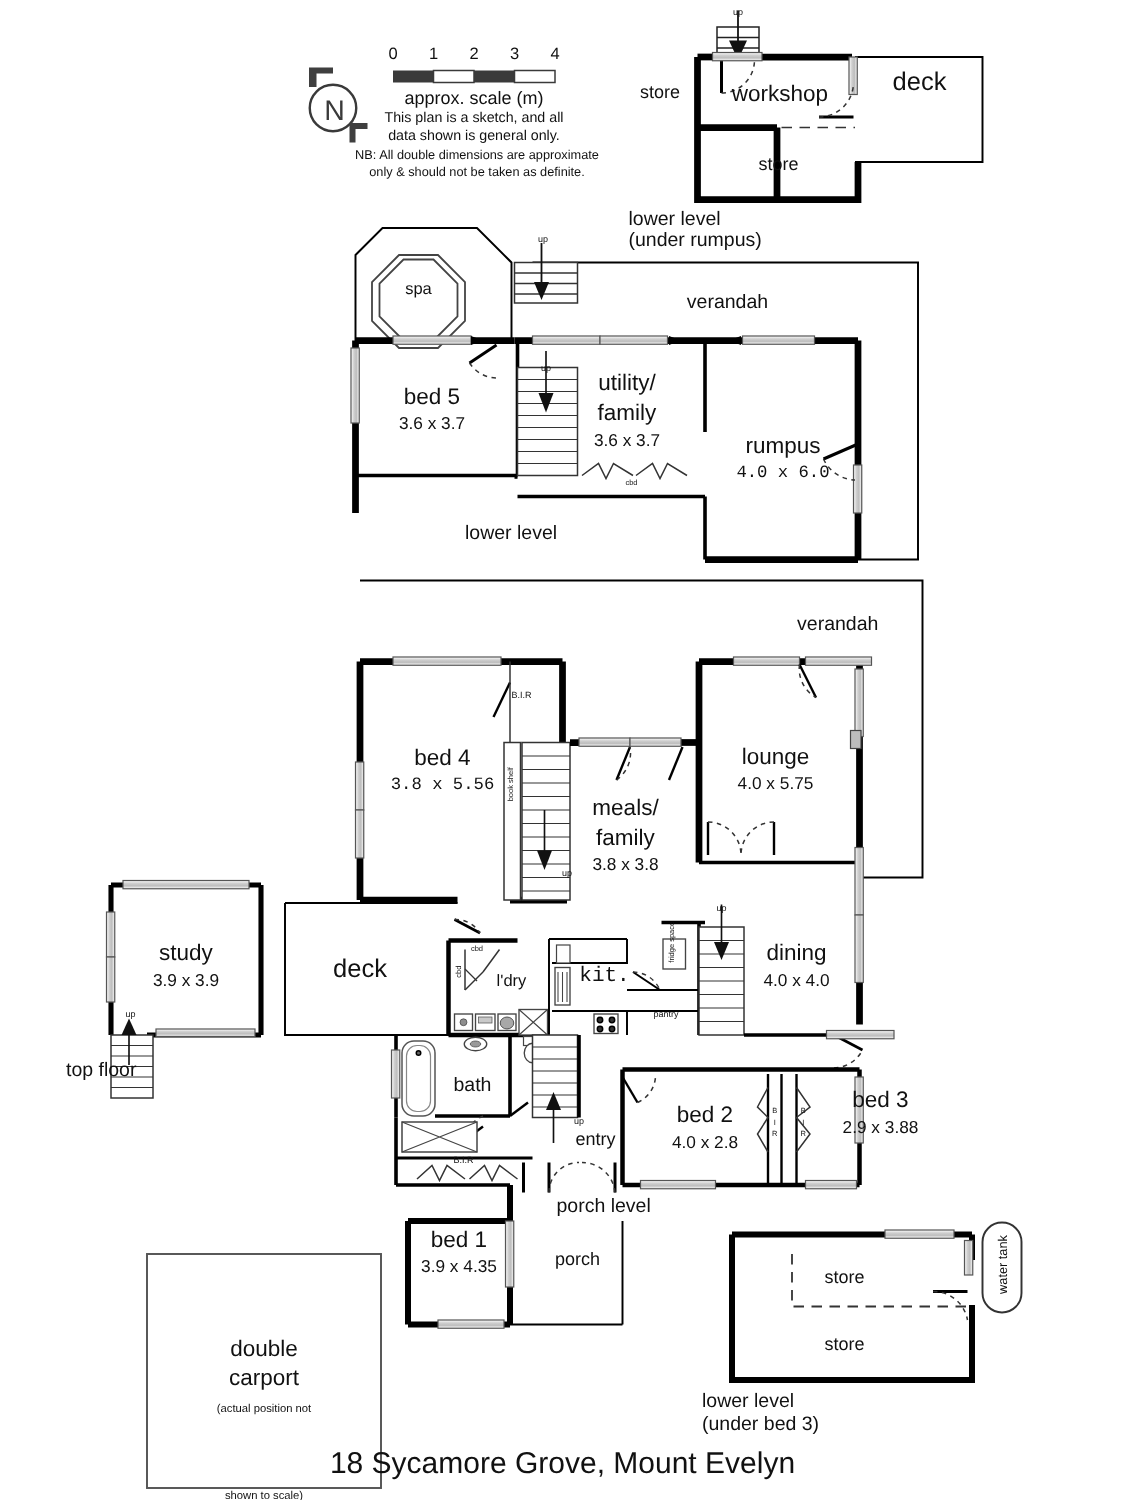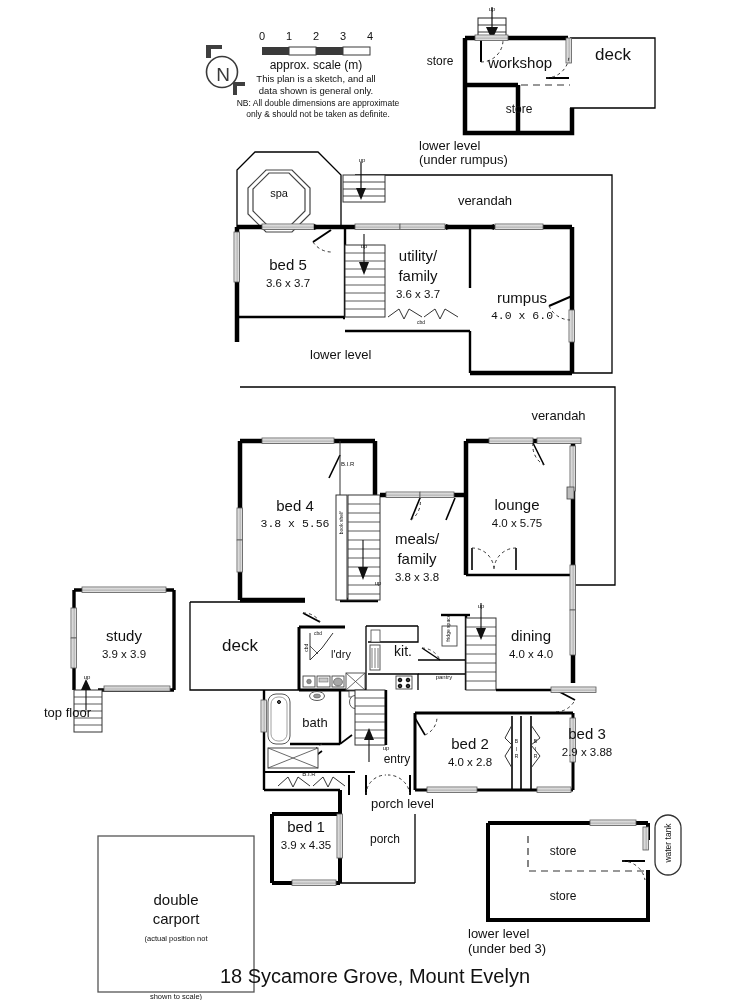--- a/index.html
+++ b/index.html
@@ -412,21 +412,21 @@
 <div class="lbl rname" style="left:382px;top:551px;width:70px;">family</div>
 <div class="lbl rdim" style="left:382px;top:571px;width:70px;">3.8 x 3.8</div>
 <div class="lbl rname" style="left:480px;top:497px;width:74px;">lounge</div>
 <div class="lbl rdim" style="left:480px;top:517px;width:74px;">4.0 x 5.75</div>
 
 <div class="lbl rname big" style="left:180px;top:636px;width:120px;">deck</div>
 
 <div class="lbl tiny2" style="left:307px;top:631px;width:22px;">cbd</div>
 <div class="lbl tiny2" style="left:296px;top:645px;width:22px;transform:rotate(-90deg);">cbd</div>
 <div class="lbl" style="left:320px;top:648px;width:42px;font-size:11px;">l'dry</div>
-<div class="lbl" style="left:380px;top:644px;width:46px;font-size:14px;">kit.</div>
+<div class="lbl" style="left:380px;top:644px;width:46px;font-size:14px;font-family:Liberation Mono, monospace;">kit.</div>
 <div class="lbl tiny2" style="left:438px;top:628px;width:22px;transform:rotate(-90deg);">fridge space</div>
 <div class="lbl tiny" style="left:428px;top:674px;width:32px;">pantry</div>
 <div class="lbl tiny" style="left:467px;top:603px;width:28px;">up</div>
 <div class="lbl rname" style="left:495px;top:628px;width:72px;">dining</div>
 <div class="lbl rdim" style="left:495px;top:648px;width:72px;">4.0 x 4.0</div>
 
 <div class="lbl" style="left:290px;top:716px;width:50px;font-size:13px;">bath</div>
 <div class="lbl tiny" style="left:288px;top:771px;width:42px;">B.I.R</div>
 <div class="lbl tiny" style="left:372px;top:745px;width:28px;">up</div>
 <div class="lbl" style="left:372px;top:753px;width:50px;font-size:12px;">entry</div>

